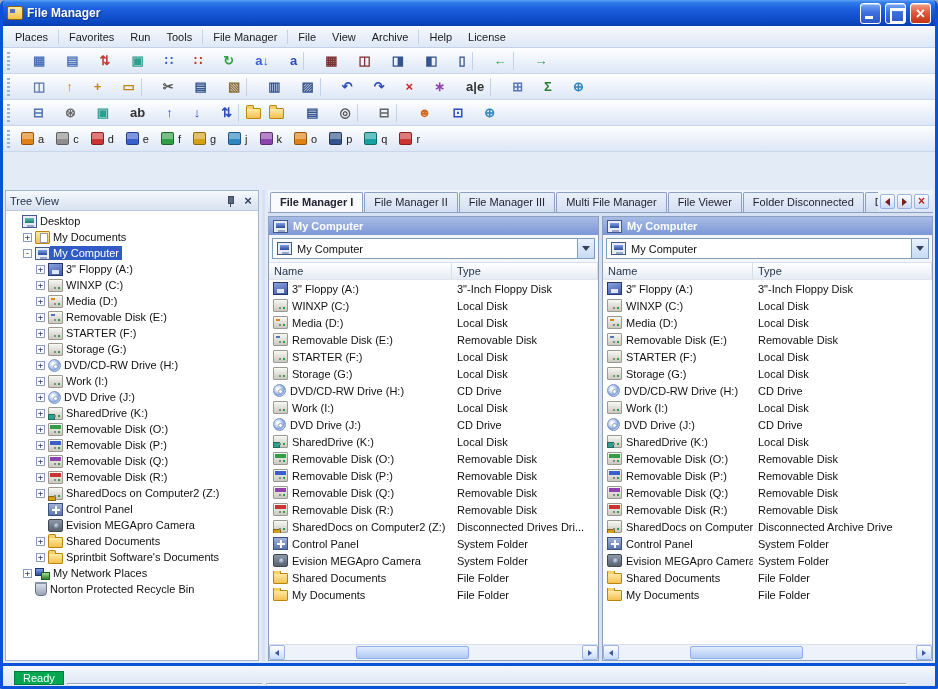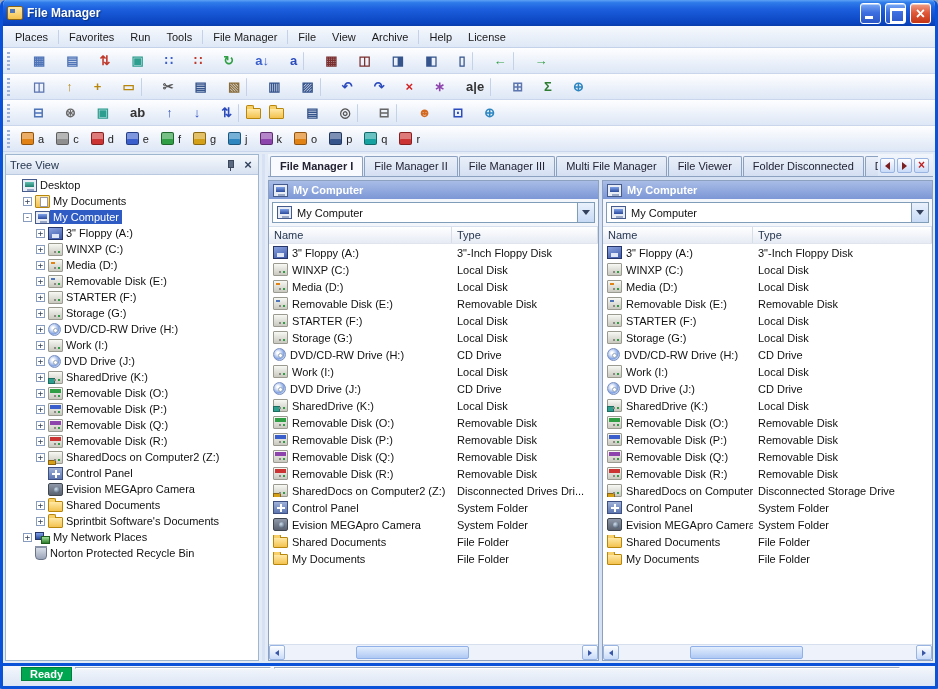--- a/index.html
+++ b/index.html
@@ -41,21 +41,21 @@
   .tbtn.sep{min-width:1px;width:1px;height:18px;padding:0;background:#C3D2E8;margin:0 3px;border:none;}
   .tb-glyph{font-size:13px;font-weight:bold;line-height:1;}
   .tb-ic{display:none;}
   .tb-ic[class*="ic-"]{display:inline-block;}
   
   .lbtn{height:22px;display:inline-flex;align-items:center;gap:4px;padding:0 6px;border-radius:2px;flex:none;}
   .l-icon{width:13px;height:13px;border-radius:2px;border:1px solid rgba(0,0,0,.35);
     box-shadow:inset 0 6px rgba(255,255,255,.35);}
   .l-label{font-size:11px;color:#222;}
   
-  .main{flex:1;display:flex;gap:3px;padding:2px;min-height:0;}
+  .main{flex:1;display:flex;gap:3px;padding:2px;min-height:0;margin-top:36px;}
   .tree-panel{width:254px;flex:none;background:#fff;border:1px solid #9EB6CE;display:flex;flex-direction:column;min-height:0;}
   .tree-header{height:20px;flex:none;display:flex;align-items:center;gap:6px;padding:0 4px;
     background:linear-gradient(#F6F9FD,#D7E1F0);border-bottom:1px solid #B9C9E0;color:#26364f;}
   .tree-title{flex:1;}
   .pin{width:11px;height:12px;position:relative;}
   .pin::before{content:"";position:absolute;left:3px;top:1px;width:4px;height:6px;background:#5a6880;border:1px solid #3c475c;}
   .pin::after{content:"";position:absolute;left:5px;top:8px;width:1px;height:4px;background:#3c475c;}
   .closex{width:12px;height:12px;position:relative;}
   .closex::before{content:"×";position:absolute;inset:0;font-size:13px;line-height:11px;text-align:center;color:#33415c;font-weight:bold;}
   .tree-body{flex:1;overflow:hidden;padding-top:2px;}
@@ -104,22 +104,22 @@
   
   .hscroll{height:16px;flex:none;display:flex;align-items:center;background:#EEF3FB;border-top:1px solid #D5DFEE;}
   .sb-btn{width:16px;height:15px;flex:none;display:flex;align-items:center;justify-content:center;
     border:1px solid #99B4E0;border-radius:2px;background:linear-gradient(#FDFEFF,#C9DBF8);}
   .sb-btn .tri-left{border-width:3px 4px 3px 0;border-color:transparent #3A57A8 transparent transparent;}
   .sb-btn .tri-right{border-width:3px 0 3px 4px;border-color:transparent transparent transparent #3A57A8;}
   .sb-track{flex:1;height:100%;position:relative;}
   .sb-thumb{position:absolute;top:1px;height:13px;width:38%;left:24%;border:1px solid #8FB0E8;border-radius:2px;
     background:linear-gradient(#E2EDFD,#AFC9F3);}
   
-  .statusbar{height:23px;flex:none;display:flex;align-items:flex-start;gap:3px;padding:1px 18px;
-    background:linear-gradient(#F4F7FC,#DCE6F5);border-top:3px solid var(--frame-blue,#0A53D8);font-weight:bold;}
+  .statusbar{height:23px;flex:none;display:flex;align-items:flex-end;gap:3px;padding:1px 11px;
+    background:linear-gradient(#F4F7FC,#DCE6F5);border-top:3px solid var(--frame-blue,#0A53D8);}
   .status-ready{flex:none;min-width:48px;display:flex;align-items:center;padding:0 8px;
     background:var(--status-green,#00A650);border:1px solid #00803c;color:#fff;}
   .status-panel{border:1px solid;border-color:#9aa8c0 #fff #fff #9aa8c0;background:#EDF2FA;}
   .status-panel.p1{width:196px;flex:none;}
   .status-panel.p2{flex:1;}
   .resize-grip{width:14px;flex:none;background:
     radial-gradient(circle at 11px 17px,#8ea2c4 1.5px,transparent 2px),
     radial-gradient(circle at 11px 11px,#8ea2c4 1.5px,transparent 2px),
     radial-gradient(circle at 5px 17px,#8ea2c4 1.5px,transparent 2px);}
   
@@ -1071,21 +1071,21 @@
                   <span class="nm">Removable Disk (R:)</span>
                 </span>
                 <span class="cell cell-type">Removable Disk</span>
               </div>
 
               <div class="row">
                 <span class="cell cell-name">
                   <span class="ic ic-net"></span>
                   <span class="nm">SharedDocs on Computer...</span>
                 </span>
-                <span class="cell cell-type">Disconnected Storage Drive</span>
+                <span class="cell cell-type">Disconnected Archive Drive</span>
               </div>
 
               <div class="row">
                 <span class="cell cell-name">
                   <span class="ic ic-control"></span>
                   <span class="nm">Control Panel</span>
                 </span>
                 <span class="cell cell-type">System Folder</span>
               </div>
 

